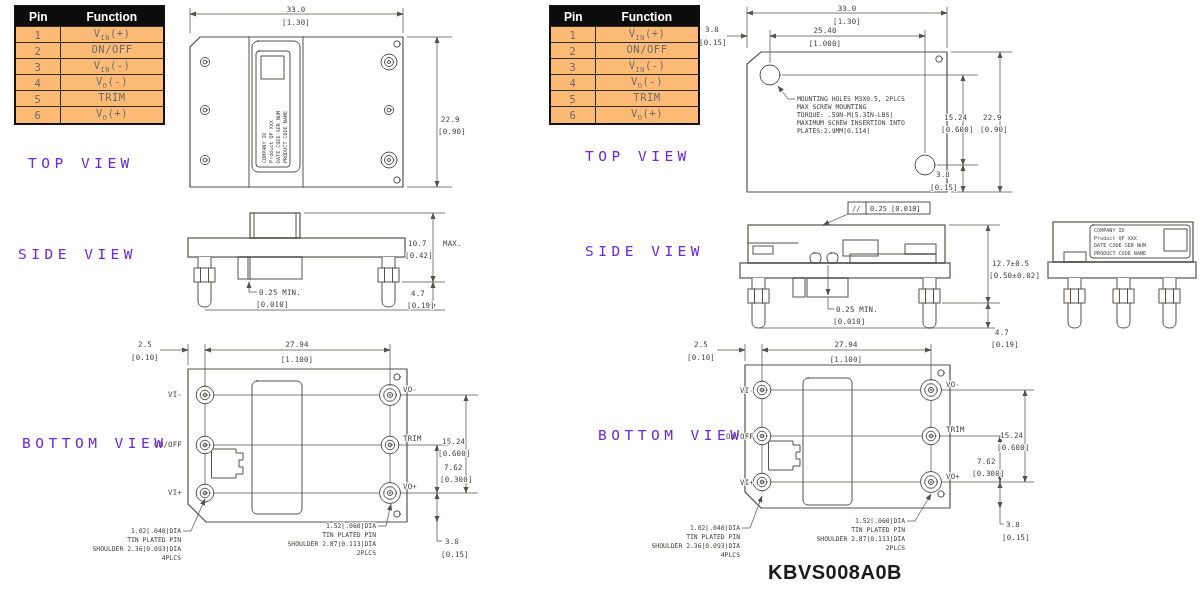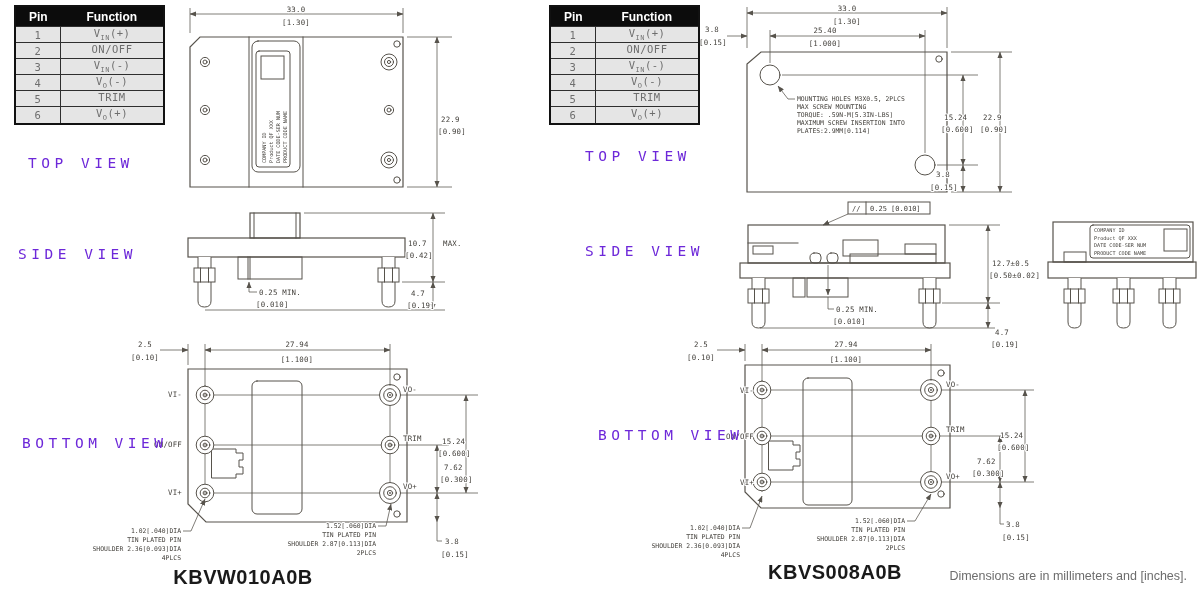--- a/index.html
+++ b/index.html
@@ -9,21 +9,21 @@
   svg .th{stroke-width:1.2;}
   svg .dim{stroke:#57534c;stroke-width:0.75;fill:none;}
   svg .wf{fill:#ffffff;stroke:#57534c;stroke-width:1;}
   svg .dot{fill:#57534c;stroke:none;}
   svg text{font-family:"DejaVu Sans Mono",monospace;fill:#45423d;paint-order:stroke fill;stroke:#ffffff;stroke-width:2.2px;stroke-linejoin:round;}
   svg text.d{font-size:7.4px;letter-spacing:0.2px;}
   svg text.s{font-size:6.4px;}
   svg text.t{font-size:5.1px;stroke-width:1.2px;}
   svg text.f{font-size:7px;}
   .ctr{text-anchor:middle;}.end{text-anchor:end;}
-  .pin-table{position:absolute;border-collapse:collapse;border:2px solid #111;background:#e5e5e5;}
+  .pin-table{position:absolute;border-collapse:collapse;border:2px solid #111;background:#fdba74;}
   .pin-table th{background:#0c0c0c;color:#fff;font-family:"Liberation Sans",sans-serif;font-size:12px;font-weight:bold;padding:2px 4px;height:15px;}
   .pin-table td{border:1px solid #2e2e2e;font-family:"DejaVu Sans Mono",monospace;font-size:10.5px;color:#6e6e6e;text-align:center;height:13.4px;padding:0 4px;letter-spacing:0.5px;}
   .pin-table .c-pin{width:36px;}
   .pin-table .c-fn{width:94px;}
   .pin-table sub{font-size:7px;font-family:Liberation Mono, monospace;}
   .vlabel{position:absolute;font-family:"DejaVu Sans Mono",monospace;font-size:14.5px;letter-spacing:4.5px;color:#6d28d9;white-space:nowrap;}
   .ptitle{position:absolute;width:190px;text-align:center;font-family:"Liberation Sans",sans-serif;font-weight:bold;font-size:20px;color:#1a1a1a;letter-spacing:0.5px;}
   .footer{position:absolute;font-family:"Liberation Sans",sans-serif;font-size:12.5px;color:#6d6d6d;}
 </style>
 </head>
@@ -389,17 +389,15 @@
   </tbody>
 </table>
 
 <div class="vlabel" style="left:28px;top:155px;">TOP VIEW</div>
 <div class="vlabel" style="left:18px;top:246px;">SIDE VIEW</div>
 <div class="vlabel" style="left:22px;top:435px;">BOTTOM VIEW</div>
 <div class="vlabel" style="left:585px;top:148px;">TOP VIEW</div>
 <div class="vlabel" style="left:585px;top:243px;">SIDE VIEW</div>
 <div class="vlabel" style="left:598px;top:427px;">BOTTOM VIEW</div>
 
-<div class="ptitle" style="left:148px;top:566px;">KBVW010A0B</div>
 <div class="ptitle" style="left:740px;top:561px;">KBVS008A0B</div>
-<div class="footer" style="right:13px;top:569px;">Dimensions are in millimeters and [inches].</div>
 
 </div>
 
 </body></html>

